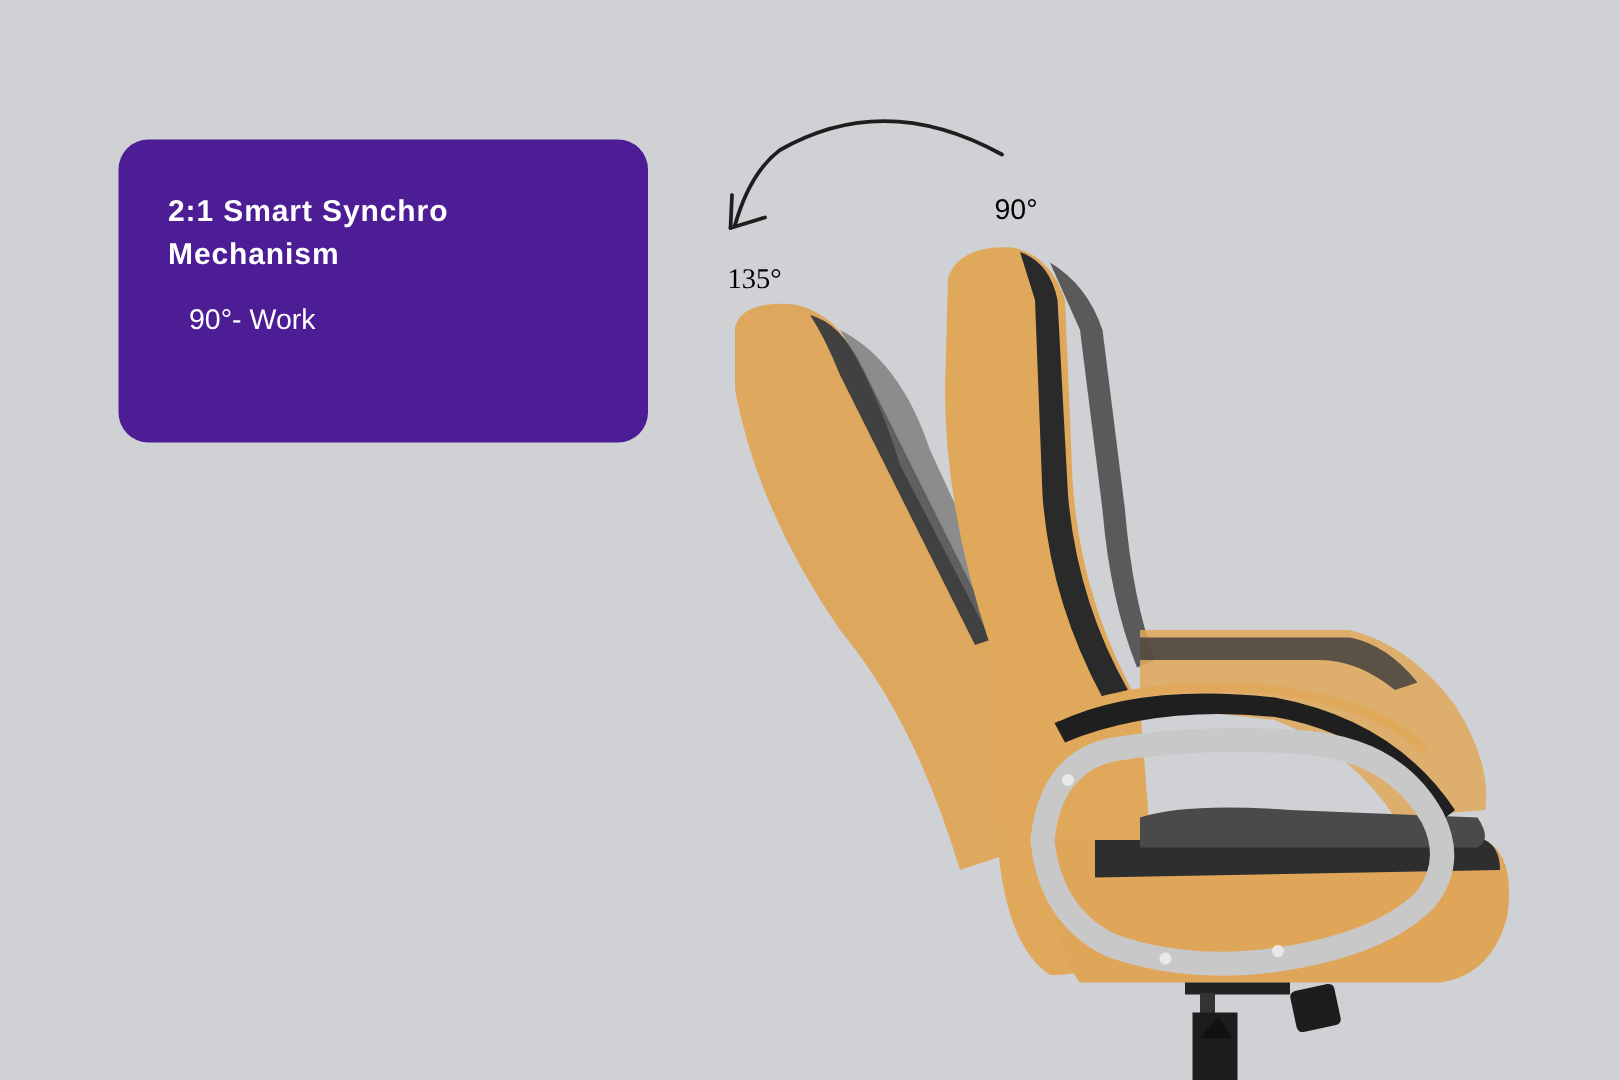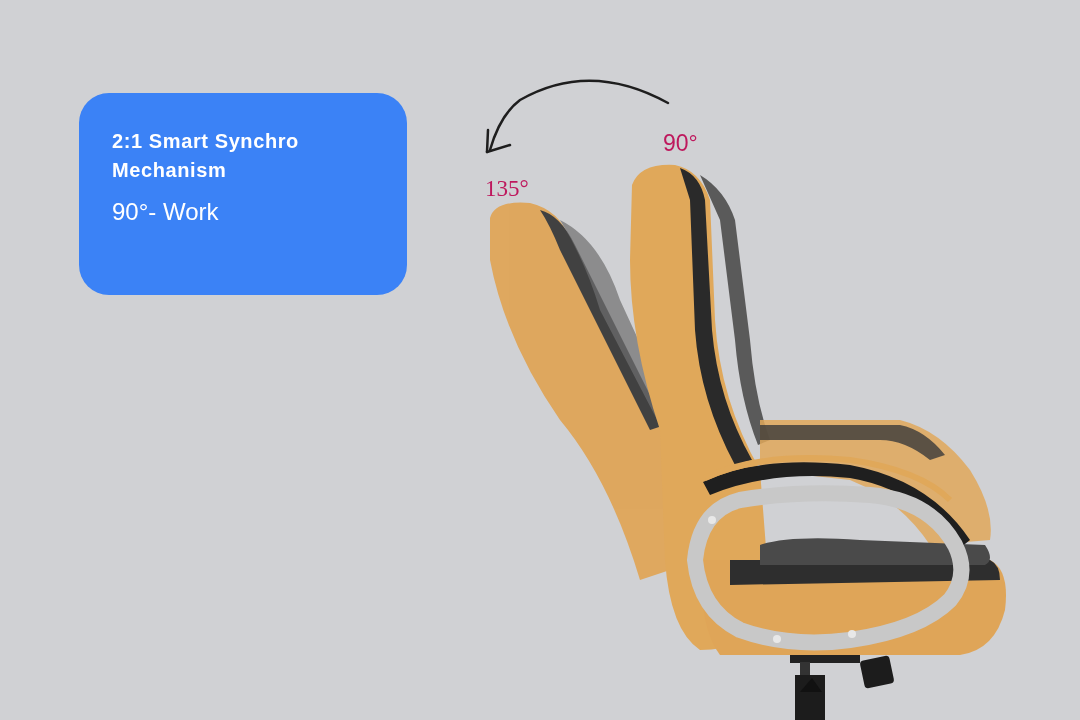--- a/index.html
+++ b/index.html
@@ -4,32 +4,32 @@
 <style>
   html, body { margin: 0; padding: 0; }
   body {
     width: 1080px; height: 720px; overflow: hidden;
     background: #d0d1d4;
     font-family: "Liberation Sans", sans-serif;
     position: relative;
   }
   .info-card {
     position: absolute; left: 79px; top: 93px;
-    width: 328px; height: 202px;
-    background: #3b82f6; border-radius: 30px;
+    width: 353px; height: 202px;
+    background: #4c1d95; border-radius: 20px;
     box-sizing: border-box; padding: 34px 33px;
     color: #ffffff;
   }
   .info-title {
     font-weight: bold; font-size: 20px; line-height: 29px;
     letter-spacing: 0.6px; margin: 0 0 12px 0; width: 230px;
   }
-  .info-line { font-size: 24px; line-height: 29px; margin: 0; }
+  .info-line { font-size: 19px; line-height: 29px; margin: 14px; }
   .angle-label {
-    position: absolute; font-size: 23px; color: #be185d;
+    position: absolute; font-size: 19px; color: #000000;
   }
   .angle-90 { left: 663px; top: 130px; }
   .angle-135 { left: 485px; top: 176px; font-family: Liberation Serif, serif; }
   .art { position: absolute; left: 0; top: 0; }
 </style>
 </head>
 <body>
 
 <div class="info-card">
   <p class="info-title">2:1 Smart Synchro Mechanism</p>

